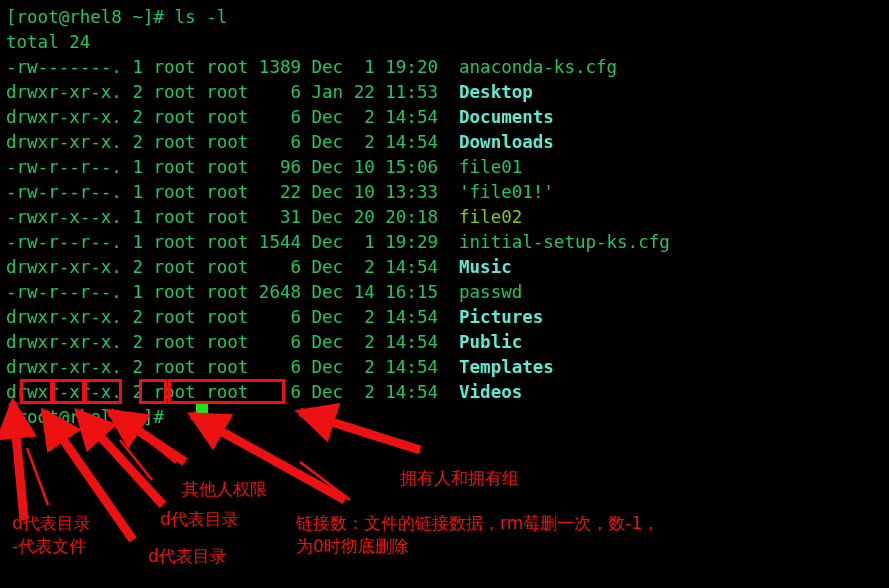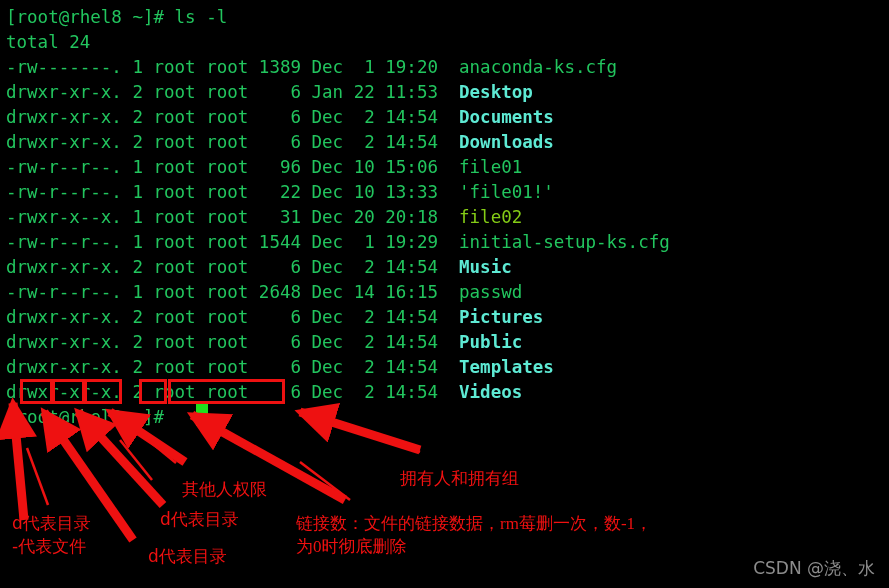--- a/index.html
+++ b/index.html
@@ -123,18 +123,17 @@
 -代表文件</div>
 
   <div class="anno" style="left:148px; top:545px;">d代表目录</div>
 
   <div class="anno" style="left:160px; top:508px;">d代表目录</div>
 
   <div class="anno" style="left:182px; top:458px;margin-top:20px;">其他人权限</div>
 
   <div class="anno" style="left:400px; top:447px;margin-top:20px;">拥有人和拥有组</div>
 
-  <div class="anno" style="left:296px; top:512px;font-family:Liberation Serif, serif;">链接数：文件的链接数据，rm莓删一次，数-1，
+  <div class="anno" style="left:296px; top:512px;">链接数：文件的链接数据，rm莓删一次，数-1，
 为0时彻底删除</div>
 
-  <div id="watermark">CSDN @浇、水</div>
 
 </div>
 
 </body></html>

